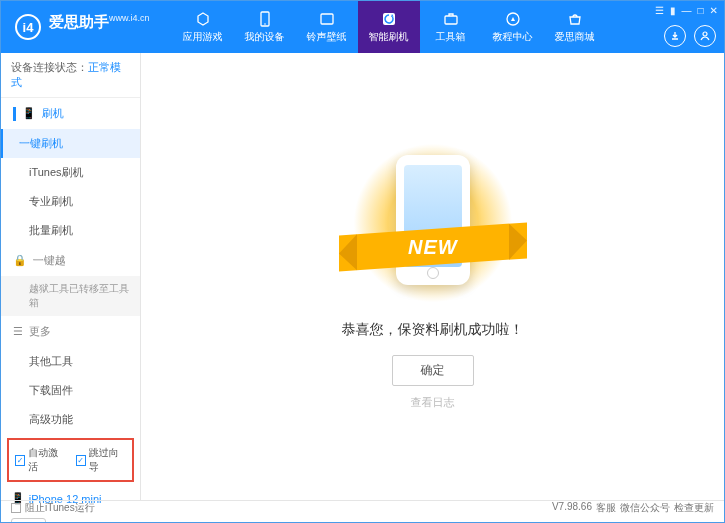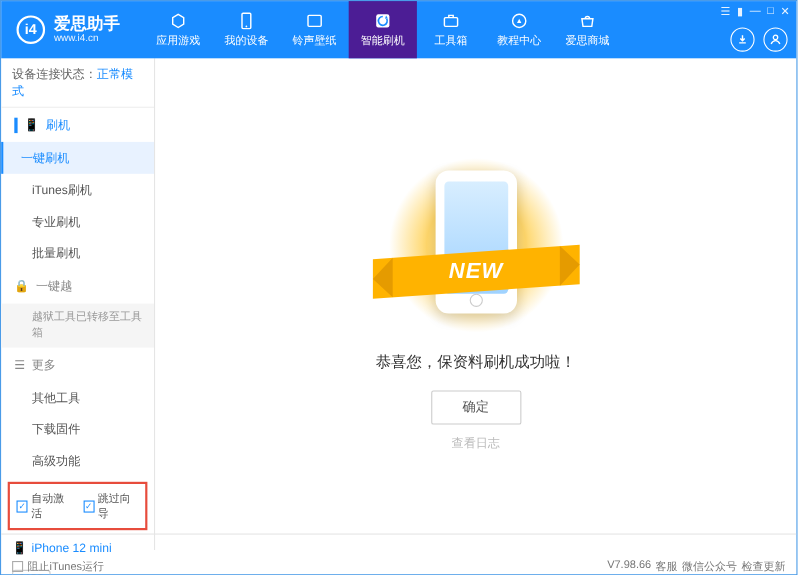--- a/index.html
+++ b/index.html
@@ -1,20 +1,20 @@
 <!DOCTYPE html>
 <html><head>
 <meta charset="utf-8">
 <style>
 *{margin:0;padding:0;box-sizing:border-box;font-family:"Microsoft YaHei",sans-serif}
 body{background:#fff;width:725px;height:523px;overflow:hidden;position:relative;border:1px solid #4a9be8}
 .header{height:52px;background:#1a8cff;display:flex;align-items:center;color:#fff;position:relative}
 .logo-area{display:flex;align-items:flex-start;padding:0 14px;gap:8px}
 .logo-circle{width:26px;height:26px;border:2px solid #fff;border-radius:50%;display:flex;align-items:center;justify-content:center;font-size:13px;font-weight:bold}
-.logo-text{display:flex;flex-direction:column;line-height:1.1}
+.logo-text{display:flex;flex-direction:row;line-height:1.1}
 .logo-text .name{font-size:15px;font-weight:bold}
 .logo-text .url{font-size:9px;opacity:.9}
 .nav{display:flex;height:100%;margin-left:8px}
 .nav-item{width:62px;display:flex;flex-direction:column;align-items:center;justify-content:center;gap:2px;cursor:pointer;font-size:10px}
 .nav-item.active{background:#4c1d95}
 .nav-icon{width:18px;height:18px;display:flex;align-items:center;justify-content:center}
 .win-controls{position:absolute;right:6px;top:4px;display:flex;gap:6px;font-size:10px}
 .win-controls span{cursor:pointer;opacity:.9}
 .hdr-right{position:absolute;right:8px;bottom:6px;display:flex;gap:8px}
 .circ-btn{width:22px;height:22px;border:1.5px solid #fff;border-radius:50%;display:flex;align-items:center;justify-content:center;cursor:pointer}
@@ -42,21 +42,21 @@
 .phone::before{content:"";position:absolute;top:10px;left:8px;right:8px;bottom:18px;background:linear-gradient(180deg,#d8eeff,#9fd2ff);border-radius:4px}
 .phone::after{content:"";position:absolute;bottom:6px;left:50%;transform:translateX(-50%);width:10px;height:10px;border:1px solid #ccc;border-radius:50%}
 .ribbon{position:absolute;left:-14px;right:-14px;top:86px;height:36px;background:#ffb300;transform:skewY(-4deg);display:flex;align-items:center;justify-content:center}
 .ribbon::before,.ribbon::after{content:"";position:absolute;top:0;width:0;height:0;border:18px solid transparent}
 .ribbon::before{left:-18px;border-right-color:#e59b00}
 .ribbon::after{right:-18px;border-left-color:#e59b00}
 .ribbon-text{font-size:20px;font-weight:900;color:#fff;font-style:italic;letter-spacing:1px;transform:skewY(4deg)}
 .msg{font-size:14px;color:#333;margin-bottom:16px}
 .ok-btn{padding:6px 28px;border:1px solid #ccc;background:#fff;font-size:12px;color:#555;cursor:pointer;border-radius:2px}
 .log-link{margin-top:9px;font-size:11px;color:#bbb;cursor:pointer}
-.footer{position:absolute;bottom:0;left:0;right:0;height:37px;border-top:1px solid #e5e5e5;display:flex;align-items:flex-end;font-size:10px;color:#777;padding:0 10px}
+.footer{position:absolute;bottom:0;left:0;right:0;height:22px;border-top:1px solid #e5e5e5;display:flex;align-items:flex-start;font-size:10px;color:#777;padding:0 10px}
 .footer .fl{display:flex;align-items:center;gap:4px}
 .footer .fchk{width:10px;height:10px;border:1px solid #aaa}
 .footer .fr{margin-left:auto;display:flex;gap:4px}
 .footer .fr span{cursor:pointer}
 svg{display:block}
 </style>
 </head>
 <body>
 
 <div class="header">

